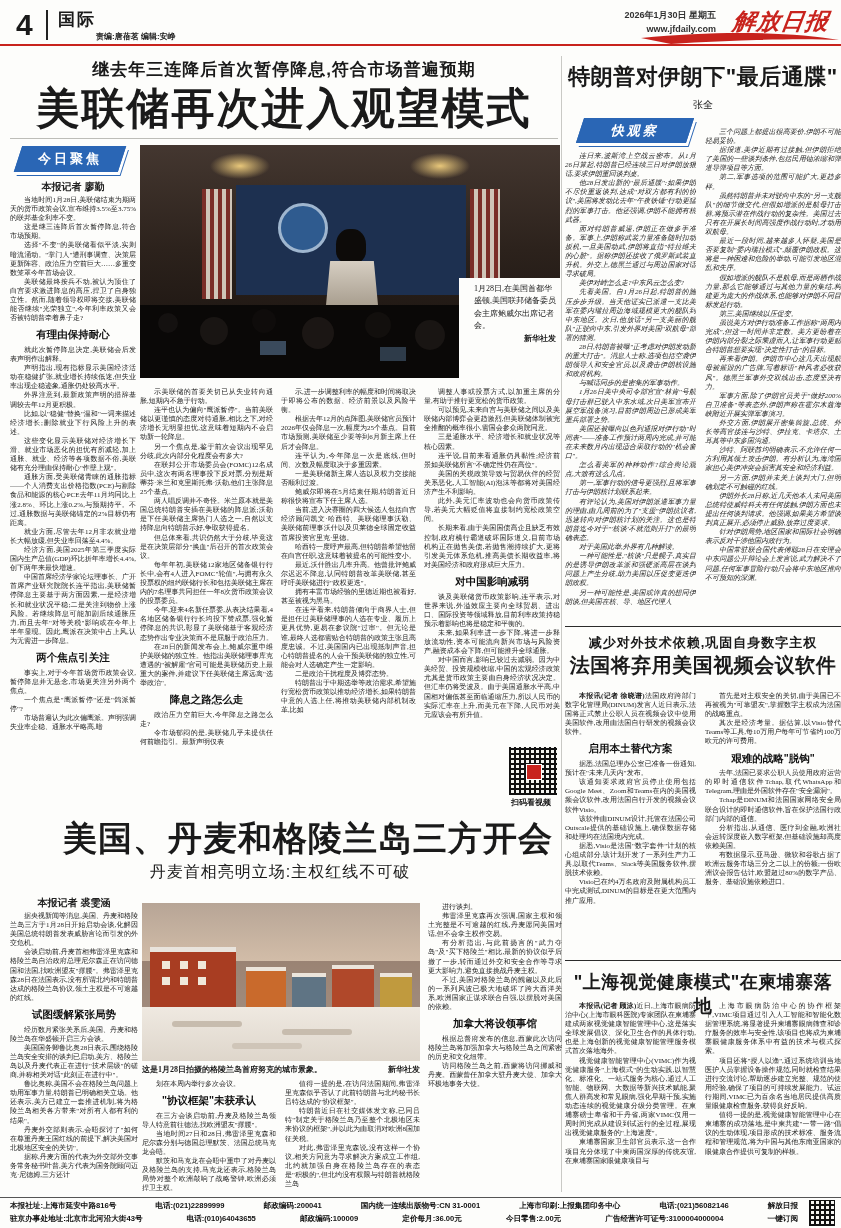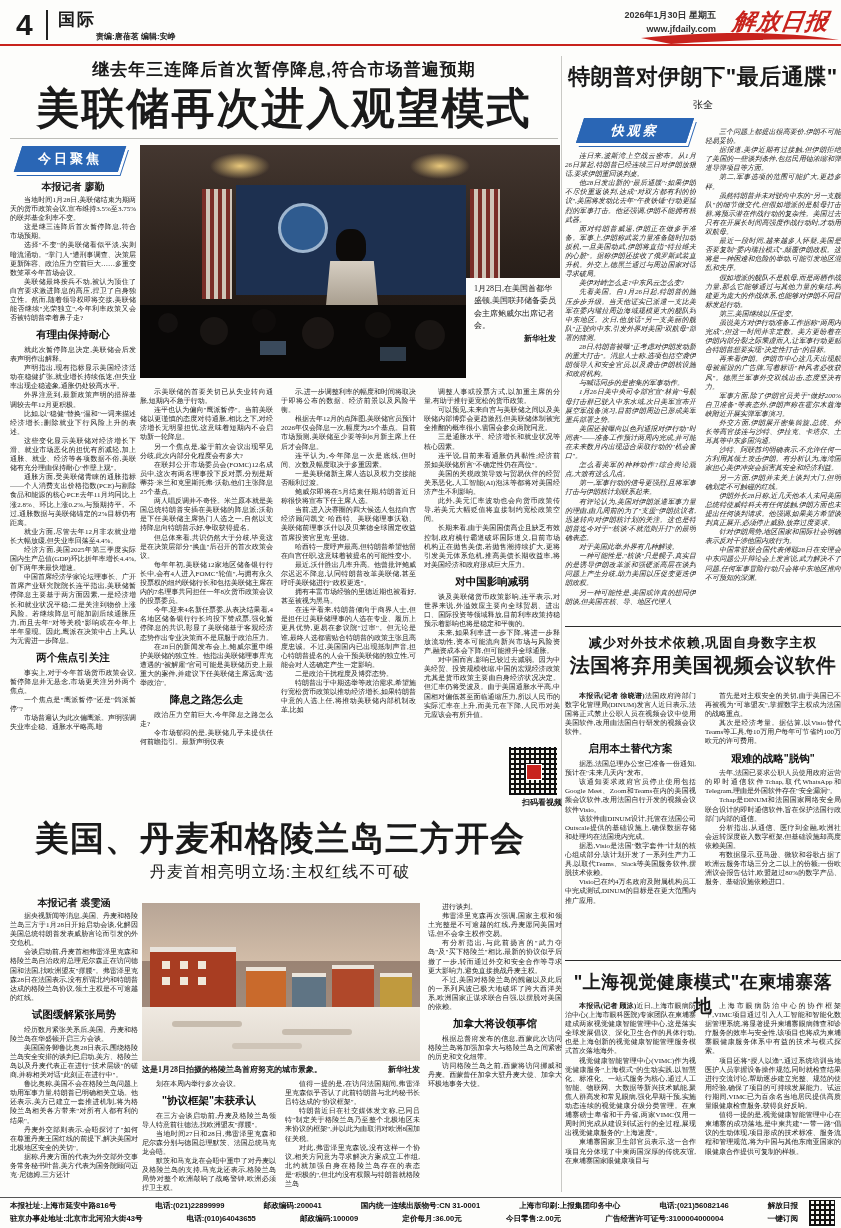--- a/index.html
+++ b/index.html
@@ -11,21 +11,21 @@
   .secname{font-size:17px;font-weight:bold;letter-spacing:2px;}
   .editors{font-size:8px;font-weight:bold;color:#222;}
   .dateline{font-size:9px;text-align:right;font-weight:bold;color:#333;line-height:1.5;}
   .brand{font-size:23px;font-weight:bold;color:#c8231d;font-family:"Liberation Serif",serif;
          font-style:italic;transform:skewX(-8deg);letter-spacing:1px;}
   .redrule{height:2px;background:#c8231d;}
   
   .kicker{font-size:17px;font-weight:bold;text-align:center;letter-spacing:1px;}
   .mainhead{font-size:43px;font-weight:900;text-align:center;letter-spacing:2px;}
   .head2{font-size:22px;font-weight:900;text-align:center;letter-spacing:0.5px;}
-  .head3{font-size:34px;font-weight:900;text-align:center;letter-spacing:1px;}
+  .head3{font-size:34px;font-weight:900;text-align:center;letter-spacing:1px;padding-left:28px;}
   .subtitle{font-size:16px;text-align:center;letter-spacing:1px;}
   .kicker2{font-size:13px;font-weight:bold;text-align:center;letter-spacing:1px;}
   .head4{font-size:20px;font-weight:900;text-align:center;letter-spacing:0.5px;}
   .head5{font-size:18px;font-weight:900;text-align:center;letter-spacing:0.5px;}
   .byline{font-size:10px;font-weight:bold;text-align:center;color:#222;}
   
   .col{font-size:7px;line-height:1.3;text-align:justify;overflow:hidden;
        font-family:"Liberation Serif",serif;color:#1c1c1c;}
   .col p.para{margin:0;text-indent:2em;}
   .col p.colhead{margin:5px 0 4px 0;text-indent:0;text-align:center;font-size:10.5px;font-weight:bold;
@@ -40,21 +40,21 @@
   .ph{overflow:hidden;}
   .caption{font-size:8px;line-height:1.55;font-family:"Liberation Serif",serif;}
   .cap-credit{font-weight:bold;text-align:right;display:block;}
   .vrule{width:1px;background:#c9c9c5;}
   .hrule{height:1px;background:#2b2b2b;}
   .grayrule{height:1px;background:#bdbdb8;}
   
   .qr{background:
       repeating-linear-gradient(0deg,#111 0 2px,transparent 2px 5px),
       repeating-linear-gradient(90deg,#111 0 2px,#f4f4f0 2px 5px);}
-  .qrcap{font-size:8px;font-weight:bold;text-align:right;}
+  .qrcap{font-size:8px;font-weight:bold;text-align:center;}
   .qr-red{background:#c8231d;border:1px solid #fff;}
   
   .foot{font-size:7.6px;color:#111;display:flex;justify-content:space-between;align-items:center;font-weight:bold;}
   .foot span{white-space:nowrap;}
 </style>
 </head>
 <body>
 
 <div id="page">
 
@@ -108,21 +108,21 @@
     <div class="abs" style="left:270px;top:8px;width:60px;height:26px;background:radial-gradient(closest-side,#e8c77a,rgba(232,199,122,0));"></div>
     <div class="abs" style="left:96px;top:40px;width:230px;height:110px;background:#1d3050;"></div>
     <div class="abs" style="left:138px;top:58px;width:44px;height:44px;border-radius:50%;background:#2f5b8f;border:3px solid #9fb6cf;"></div>
     <div class="abs" style="left:62px;top:44px;width:30px;height:110px;background:repeating-linear-gradient(90deg,#7a2e28 0 4px,#cfc5b8 4px 8px);"></div>
     <div class="abs" style="left:330px;top:44px;width:30px;height:110px;background:repeating-linear-gradient(90deg,#7a2e28 0 4px,#cfc5b8 4px 8px);"></div>
     <div class="abs" style="left:196px;top:84px;width:30px;height:34px;border-radius:45% 45% 35% 35%;background:#0d0b09;"></div>
     <div class="abs" style="left:186px;top:116px;width:52px;height:44px;background:linear-gradient(#d6cec2,#a99f90);clip-path:polygon(8% 0,92% 0,100% 100%,0 100%);"></div>
     <div class="abs" style="left:0;top:160px;width:420px;height:73px;background:#0a0807;"></div>
     <div class="abs" style="left:18px;top:168px;width:20px;height:20px;border-radius:50%;background:#141110;box-shadow:46px 8px 0 4px #191513,96px -2px 0 2px #0f0c0b,150px 10px 0 6px #1b1614,210px 2px 0 3px #120f0d,262px 12px 0 5px #191513,318px 4px 0 2px #0f0c0b,362px 10px 0 4px #161210;"></div>
     <div class="abs" style="left:120px;top:196px;width:26px;height:14px;background:#3a4a5c;box-shadow:120px 6px 0 #2e3b49,210px -4px 0 #33404f;"></div>
-    <div class="abs" style="right:0;bottom:0;width:82px;height:95px;background:#fdfdfb;padding:5px 4px 0 8px;">
+    <div class="abs" style="right:0;bottom:0;width:82px;height:95px;background:#fdfdfb;padding:5px 4px 0 15px;">
       <div class="caption">1月28日,在美国首都华盛顿,美国联邦储备委员会主席鲍威尔出席记者会。</div>
       <div class="caption cap-credit">新华社发</div>
     </div>
   </div>
 
   <div class="abs col" style="left:140px;top:388px;width:133px;height:407px;">
       <p class="para">示美联储的首要关切已从失业转向通胀,短期内不急于行动。</p>
       <p class="para">连平也认为偏向"鹰派暂停"。当前美联储以更谨慎的态度对待通胀,相比之下,对经济增长无明显担忧,这意味着短期内不会启动新一轮降息。</p>
       <p class="para">另一个焦点是,鉴于前次会议出现罕见分歧,此次内部分化程度会有多大?</p>
       <p class="para">在联邦公开市场委员会(FOMC)12名成员中,这次有两名理事投下反对票,分别是斯蒂芬·米兰和克里斯托弗·沃勒,他们主张降息25个基点。</p>

